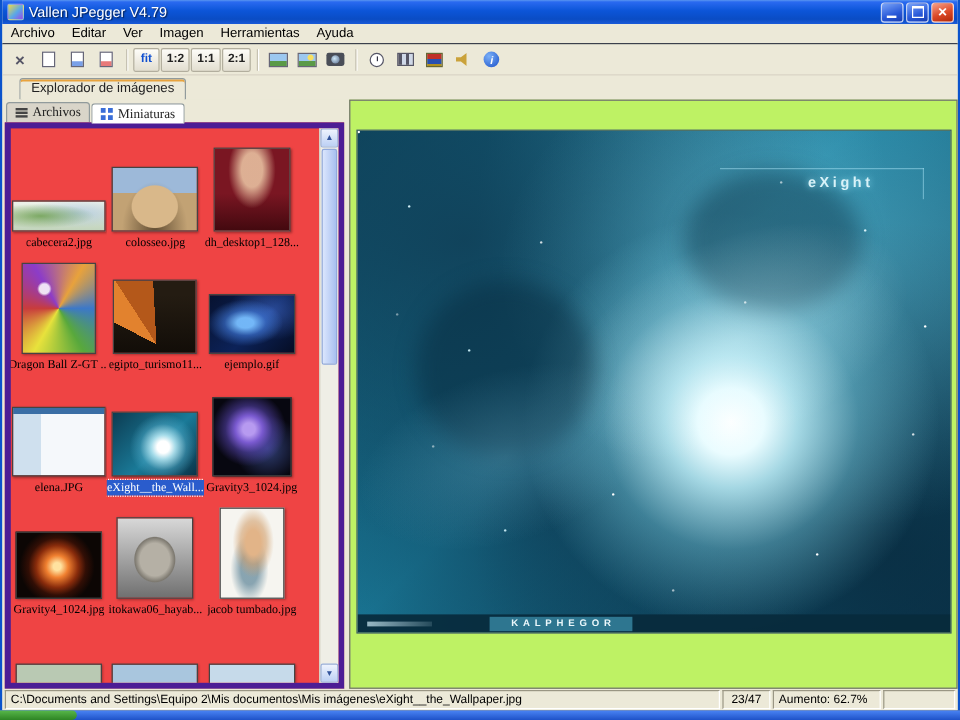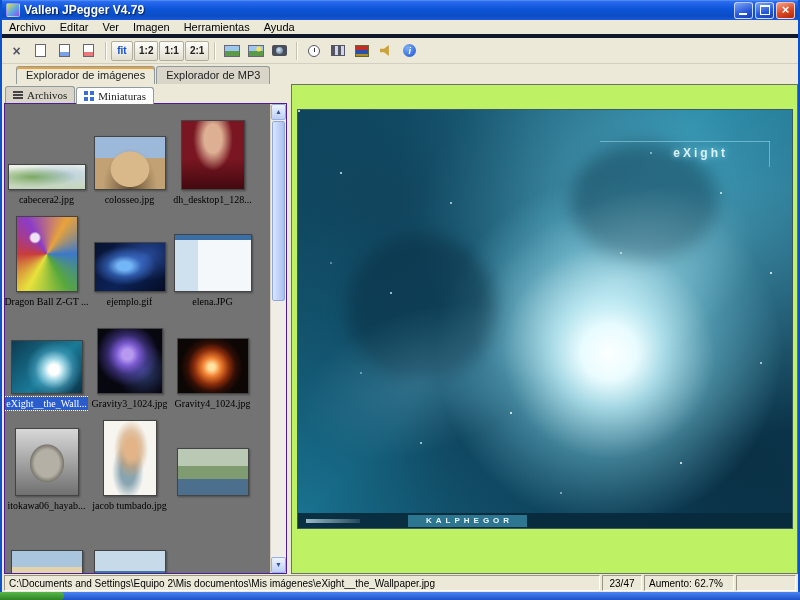--- a/index.html
+++ b/index.html
@@ -6,33 +6,33 @@
   *{box-sizing:border-box;}
   .screen{width:800px;height:600px;position:relative;overflow:hidden;
     font-family:"Liberation Sans","DejaVu Sans",sans-serif;background:#000;}
   .window{position:absolute;left:0;top:0;width:800px;height:592px;display:flex;flex-direction:column;
     background:#ece9d8;border-left:2px solid #0b53cc;border-right:2px solid #0b53cc;}
   
   .titlebar{height:20px;flex:0 0 20px;display:flex;align-items:center;padding:0 3px;
     background:linear-gradient(180deg,#5a96f0 0%,#2a6af0 8%,#0c55d8 45%,#0a4cc4 80%,#1a5ad8 100%);}
   .app-icon{width:14px;height:14px;margin:0 4px 0 1px;border-radius:2px;
     background:linear-gradient(135deg,#f0d848 0%,#58a8e8 55%,#9a4ae8 100%);border:1px solid #fff3;}
-  .wtitle{color:#fff;font-size:12px;font-weight:bold;text-shadow:1px 1px 1px rgba(0,0,0,.6);flex:1;
+  .wtitle{color:#fff;font-size:12px;font-weight:normal;text-shadow:1px 1px 1px rgba(0,0,0,.6);flex:1;
     white-space:nowrap;overflow:hidden;}
   .winbtns{display:flex;}
   .wbtn{width:19px;height:17px;margin-left:2px;border-radius:3px;border:1px solid rgba(255,255,255,.7);
     display:flex;align-items:center;justify-content:center;position:relative;}
   .wbtn.minb,.wbtn.maxb{background:linear-gradient(160deg,#7aa4f8 0%,#2858d8 60%,#1a3eb0 100%);}
   .wbtn.closeb{background:linear-gradient(160deg,#f4a088 0%,#dc4826 55%,#b02808 100%);}
   .wbtn.minb::after{content:"";width:8px;height:2px;background:#fff;position:absolute;left:4px;bottom:3px;}
   .wbtn.maxb::after{content:"";width:8px;height:7px;border:1px solid #fff;border-top-width:2px;}
   .wbtn.closeb::after{content:"×";color:#fff;font-size:13px;font-weight:bold;line-height:1;margin-top:-2px;}
   
   .menubar{flex:0 0 17px;display:flex;align-items:center;font-size:11px;color:#000;
-    background:#ece9d8;border-bottom:4px solid #0f172a;text-align:center;}
+    background:#ece9d8;border-bottom:1px solid #0f172a;text-align:center;}
   .menu-item{padding:1px 7px;cursor:default;}
   
   .toolbar{flex:0 0 26px;display:flex;align-items:center;padding:1px 3px;gap:1px;
     background:#ece9d8;border-bottom:1px solid #d4d0c0;}
   .tbtn{width:23px;height:22px;display:flex;align-items:center;justify-content:center;
     background:transparent;border:1px solid transparent;padding:0;}
   .tbtn.text{width:auto;min-width:22px;height:20px;padding:0 4px;font-size:10px;font-weight:bold;
     color:#222;border:1px solid #b2ae9e;border-radius:2px;background:linear-gradient(#fefdf9,#e2ded0);}
   .tbtn.fitb{color:#1050d0;}
   .tsep{width:1px;height:18px;background:#c6c2b2;box-shadow:1px 0 0 #fff;margin:0 4px;}
@@ -67,21 +67,21 @@
   
   .content{flex:1;display:flex;min-height:0;background:#ece9d8;padding-left:2px;}
   .leftpane{width:283px;flex:0 0 283px;display:flex;flex-direction:column;min-height:0;font-family:Liberation Serif, serif;}
   .subtabs{flex:0 0 19px;display:flex;align-items:flex-end;padding-left:1px;}
   .stab{font-size:11px;display:flex;align-items:center;gap:4px;padding:2px 7px;color:#222;
     border:1px solid #919b9c;border-bottom:none;border-radius:3px 3px 0 0;background:#d9d5c9;margin-right:1px;}
   .stab.active{background:#fff;position:relative;z-index:2;margin-bottom:-1px;}
   .list-ic{width:10px;height:2px;background:#444;box-shadow:0 3px 0 #444,0 6px 0 #444;margin-bottom:6px;}
   .grid-ic{width:4px;height:4px;background:#3a6ed8;box-shadow:6px 0 0 #3a6ed8,0 6px 0 #3a6ed8,6px 6px 0 #3a6ed8;
     margin:0 6px 6px 0;}
-  .thumbwrap{flex:1;min-height:0;display:flex;border:1px solid #4c1d95;background:#737373;gap:16px;}
+  .thumbwrap{flex:1;min-height:0;display:flex;border:5px solid #4c1d95;background:#ef4444;gap:16px;}
   .tgrid{flex:1;overflow:hidden;display:grid;grid-template-columns:repeat(3,1fr);grid-auto-rows:102px;padding-top:2px;}
   .cell{display:flex;flex-direction:column;align-items:center;justify-content:flex-end;overflow:hidden;padding:2px 1px;}
   .timg{border:1px solid #444;box-shadow:1px 1px 2px rgba(0,0,0,.35);margin-bottom:3px;flex:0 0 auto;}
   .tlabel{font-size:10px;height:13px;line-height:13px;white-space:nowrap;overflow:hidden;max-width:86px;color:#000;}
   .cell.sel .tlabel{background:#2a5ccc;color:#fff;padding:0 2px;outline:1px dotted #fff;}
   
   .k-cabecera{width:78px;height:26px;background:
     radial-gradient(ellipse at 30% 50%,rgba(110,160,80,.85),rgba(110,160,80,0) 60%),
     radial-gradient(ellipse at 70% 40%,rgba(160,190,230,.6),transparent 60%),
     linear-gradient(180deg,#eef2ea,#c2d4bc);}
@@ -249,21 +249,20 @@
       <button class="tbtn">
           <span class="g-spk"></span>
         </button>
       <button class="tbtn">
           <span class="g-info"></span>
         </button>
     </div>
 
     <div class="maintabs">
       <div class="mtab active">Explorador de imágenes</div>
-      <div class="mtab">Explorador de MP3</div>
     </div>
 
     <div class="content">
 
       <div class="leftpane">
         <div class="subtabs">
           <div class="stab">
             <span class="list-ic"></span>
             <span>Archivos</span>
           </div>
@@ -282,20 +281,24 @@
     <div class="timg k-colosseo"></div>
     <div class="tlabel">colosseo.jpg</div>
   </div>
               <div class="cell">
     <div class="timg k-dh"></div>
     <div class="tlabel">dh_desktop1_128...</div>
   </div>
               <div class="cell">
     <div class="timg k-dragonball"></div>
     <div class="tlabel">Dragon Ball Z-GT ...</div>
+  </div>
+              <div class="cell">
+    <div class="timg k-egipto"></div>
+    <div class="tlabel">egipto_turismo11...</div>
   </div>
               <div class="cell">
     <div class="timg k-ejemplo"></div>
     <div class="tlabel">ejemplo.gif</div>
   </div>
               <div class="cell">
     <div class="timg k-elena"></div>
     <div class="tlabel">elena.JPG</div>
   </div>
               <div class="cell sel">

